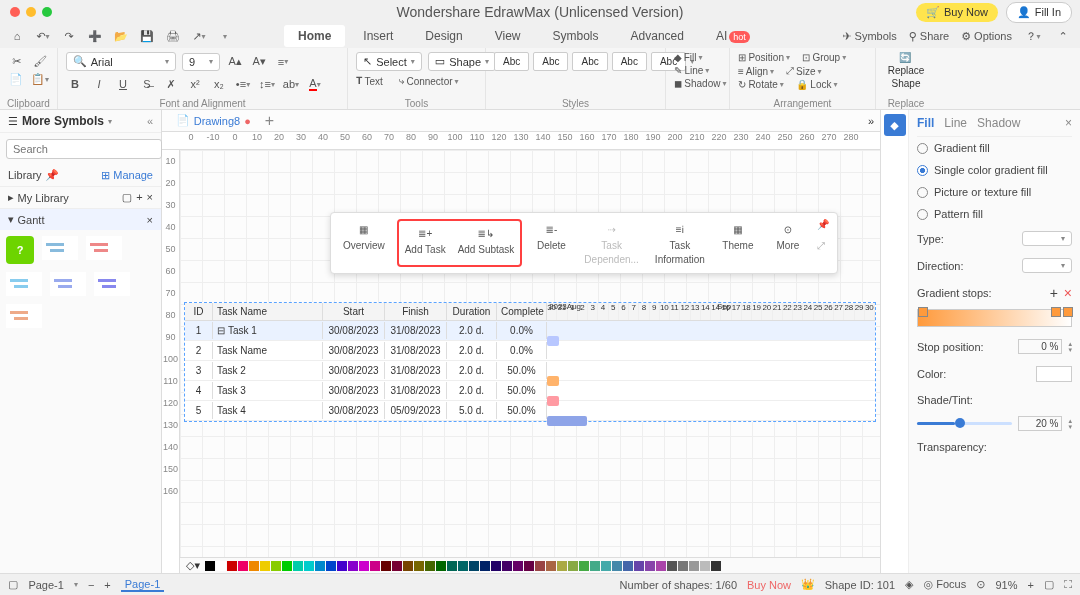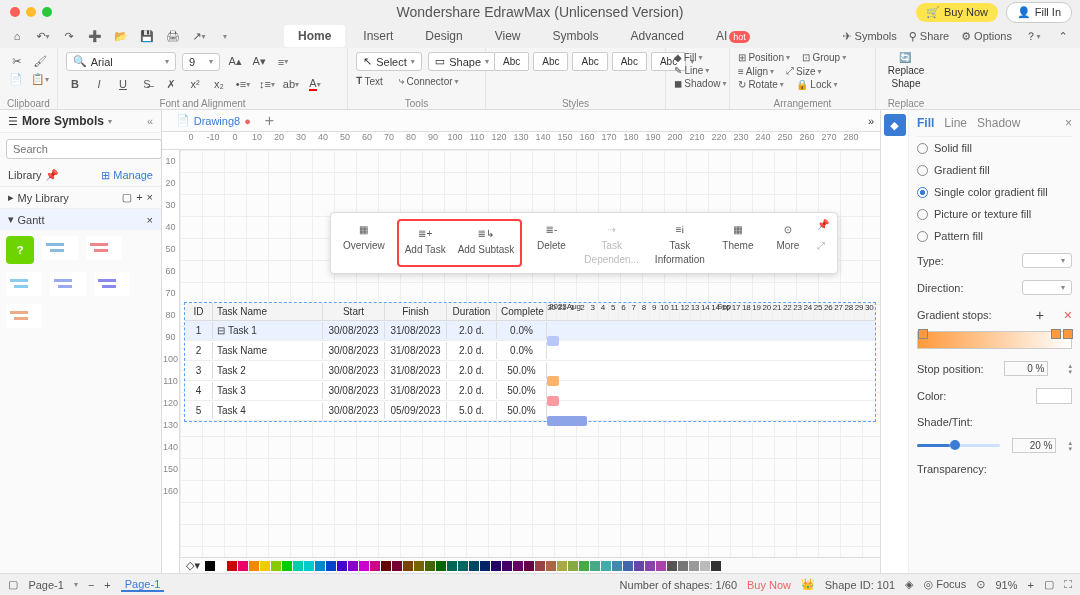--- a/index.html
+++ b/index.html
@@ -83,28 +83,28 @@
 .rp-sidetab { width:22px; height:22px; display:flex; align-items:center; justify-content:center; border-radius:3px; }
 .rp-sidetab.active { background:#3a7bd5; color:#fff; }
 .rp-body { flex:1; padding:0 8px; font-size:11px; color:#444; overflow:hidden; }
 .rp-tabs { display:flex; gap:10px; padding:6px 0; border-bottom:1px solid #eee; font-size:12px; }
 .rp-tab { color:#888; cursor:pointer; }
 .rp-tab.active { color:#3a7bd5; font-weight:600; }
 .rp-tab-close { margin-left:auto; color:#888; }
 .radio-row { display:flex; align-items:center; gap:6px; padding:5px 0; }
 .radio { width:11px; height:11px; border:1px solid #888; border-radius:50%; }
 .radio.on { border-color:#3a7bd5; background:radial-gradient(#3a7bd5 40%,#fff 45%); }
-.prop-row { display:flex; align-items:center; padding:6px 0; gap:20px; }
+.prop-row { display:flex; align-items:center; padding:6px 0; gap:6px; }
 .prop-row label { flex:1; }
 .prop-in { width:44px; border:1px solid #ccc; padding:1px 3px; font-size:10px; text-align:right; }
 .spinners { display:flex; flex-direction:column; font-size:7px; color:#888; line-height:6px; }
 .grad-bar { height:18px; border:1px solid #ccc; position:relative; background:linear-gradient(90deg,#ff9a3c,#fff); margin:2px 0 6px 0; }
 .grad-stop { position:absolute; top:-3px; width:8px; height:24px; }
 .grad-stop::before { content:''; position:absolute; top:0; left:0; width:8px; height:8px; background:#ff9a3c; border:1px solid #888; }
-.slider-row { display:flex; align-items:center; gap:12px; padding:4px 0; }
+.slider-row { display:flex; align-items:center; gap:6px; padding:4px 0; }
 .slider { flex:1; height:3px; background:#cce0ff; position:relative; border-radius:2px; }
 .slider .fill { position:absolute; height:3px; background:#3a7bd5; border-radius:2px; }
 .slider .knob { position:absolute; width:10px; height:10px; border-radius:50%; background:#3a7bd5; top:-4px; }
 
 .statusbar { height:22px; background:#f0f0f0; border-top:1px solid #ddd; display:flex; align-items:center; padding:0 8px; font-size:11px; color:#555; gap:10px; }
 .statusbar .spacer { flex:1; }
 .page-pill { color:#3a7bd5; border-bottom:2px solid #3a7bd5; padding:0 4px; }
 
 .mright-ic { display:flex; align-items:center; gap:3px; cursor:pointer; }
 svg { display:block; }
@@ -609,24 +609,20 @@
     </div>
     <div class="rp-body">
       <div class="rp-tabs">
         <div class="rp-tab active">Fill</div>
         <div class="rp-tab">Line</div>
         <div class="rp-tab">Shadow</div>
         <div class="rp-tab-close">×</div>
       </div>
       <div class="radio-row">
           <span class="radio"></span>
-          <span>Solid fill</span>
-        </div>
-      <div class="radio-row">
-          <span class="radio"></span>
           <span>Gradient fill</span>
         </div>
       <div class="radio-row">
           <span class="radio on"></span>
           <span>Single color gradient fill</span>
         </div>
       <div class="radio-row">
           <span class="radio"></span>
           <span>Picture or texture fill</span>
         </div>

